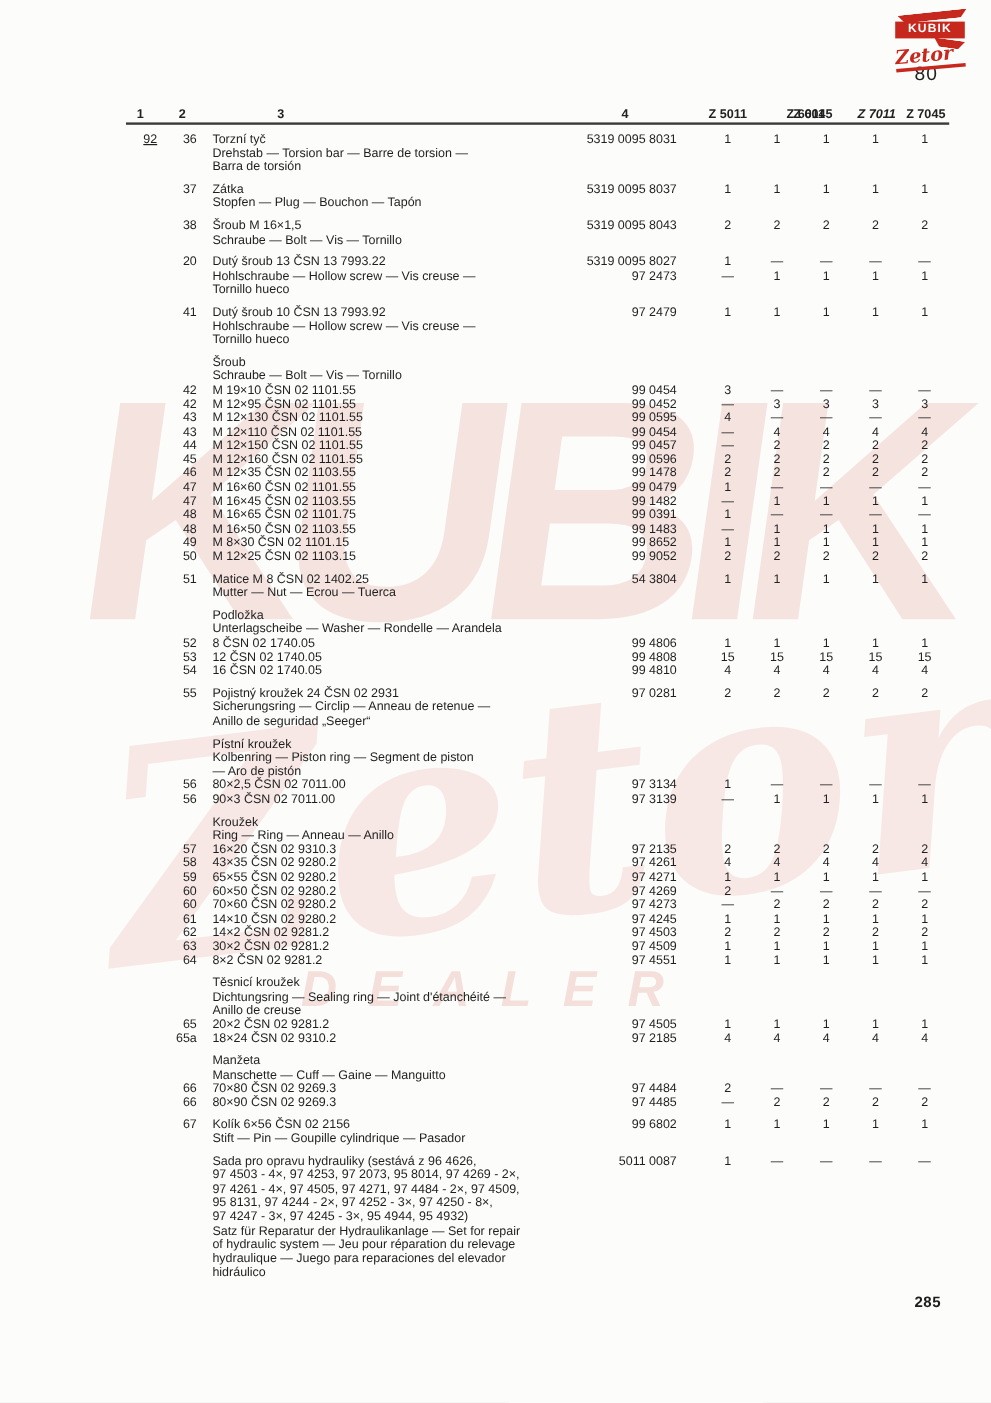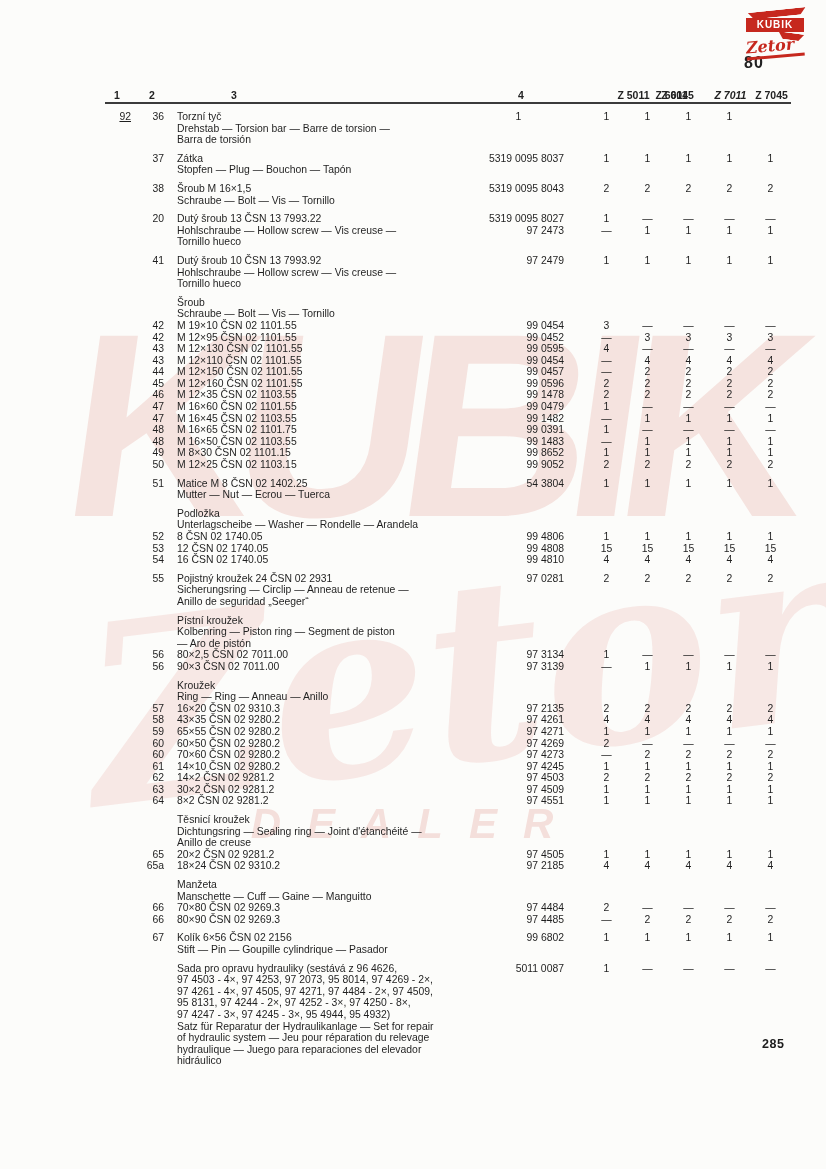--- a/index.html
+++ b/index.html
@@ -23,41 +23,41 @@
   .logo .stripe-top{width:58px;height:7px;background:#c6281e;margin-left:4px;
                     clip-path:polygon(10% 100%,0 0,100% 0,90% 100%);transform:rotate(-6deg);}
   .logo .kubik-box{width:58px;margin-left:2px;margin-top:1px;background:#c6281e;color:#fff;
                    font-weight:bold;font-size:10px;letter-spacing:1px;text-align:center;
                    padding:1px 0 2px 0;}
   .logo .stripe-bot{width:26px;height:7px;background:#c6281e;margin-left:34px;margin-top:1px;
                     clip-path:polygon(0 0,100% 0,80% 100%,20% 100%);transform:rotate(8deg);}
   .logo .zetor{font-family:"DejaVu Serif","Liberation Serif",serif;font-style:italic;
                font-weight:bold;font-size:16px;color:#c6281e;margin-top:-3px;margin-left:2px;
                border-bottom:3px solid #c6281e;width:58px;transform:rotate(-5deg);line-height:1.1;}
-  .logo .model{font-weight:bold;font-size:16px;color:#222;margin-top:-4px;
+  .logo .model{font-weight:normal;font-size:16px;color:#222;margin-left:18px;margin-top:-4px;
                letter-spacing:1px;}
   
   .content{position:absolute;left:105px;top:88px;width:686px;z-index:1;}
   .thead{position:relative;height:14px;border-bottom:2px solid #3b3b3b;
          font-size:10.5px;font-weight:bold;color:#222;}
   .thead span{position:absolute;bottom:1px;white-space:nowrap;}
   .h1{left:9px;}  .h2{left:44px;}  .h3{left:126px;}  .h4{left:413px;}
   .hz{width:41px;text-align:center;}
-  .hz1{left:481px;margin-left:27px;} .hz2{left:546px;} .hz3{left:552px;} .hz4{left:605px;font-style:italic;} .hz5{left:646px;}
+  .hz1{left:481px;} .hz2{left:546px;} .hz3{left:552px;} .hz4{left:605px;font-style:italic;} .hz5{left:646px;}
   .tbody{margin-top:6px;font-size:10.4px;line-height:11.6px;}
   .row{display:grid;grid-template-columns:36px 36px 1fr 135px repeat(5,41px);}
   .row.gap{margin-top:7px;}
   .cell{white-space:nowrap;}
   .cell.ref{text-align:right;padding-right:10px;text-decoration:underline;}
   .cell.pos{text-align:right;padding-right:13px;}
   .cell.desc{overflow:visible;}
   .cell.code{text-align:right;padding-right:22px;}
   .cell.qty{text-align:center;}
   
-  .page-num{position:absolute;left:762px;top:1037px;font-size:12.5px;font-weight:bold;
+  .page-num{position:absolute;left:762px;top:1078px;font-size:12.5px;font-weight:bold;
             color:#1d1d1d;z-index:1;letter-spacing:0.5px;}
 </style>
 </head>
 <body>
 
 <div class="page">
 
   <div class="wm wm-kubik">KUBIK</div>
   <div class="wm wm-zetor">Zetor</div>
   <div class="wm wm-dealer">
@@ -88,20 +88,23 @@
     </div>
     <div class="tbody" id="tbody">
         <div class="row gap">
           <div class="cell ref">92</div>
           <div class="cell pos">36</div>
           <div class="cell desc">
             <div>Torzní tyč</div>
             <div>Drehstab — Torsion bar — Barre de torsion —</div>
             <div>Barra de torsión</div>
           </div>
+          <div class="cell code">
+            <div>5319 0095 8031</div>
+          </div>
           <div class="cell qty">
             <div>1</div>
           </div>
           <div class="cell qty">
             <div>1</div>
           </div>
           <div class="cell qty">
             <div>1</div>
           </div>
           <div class="cell qty">

